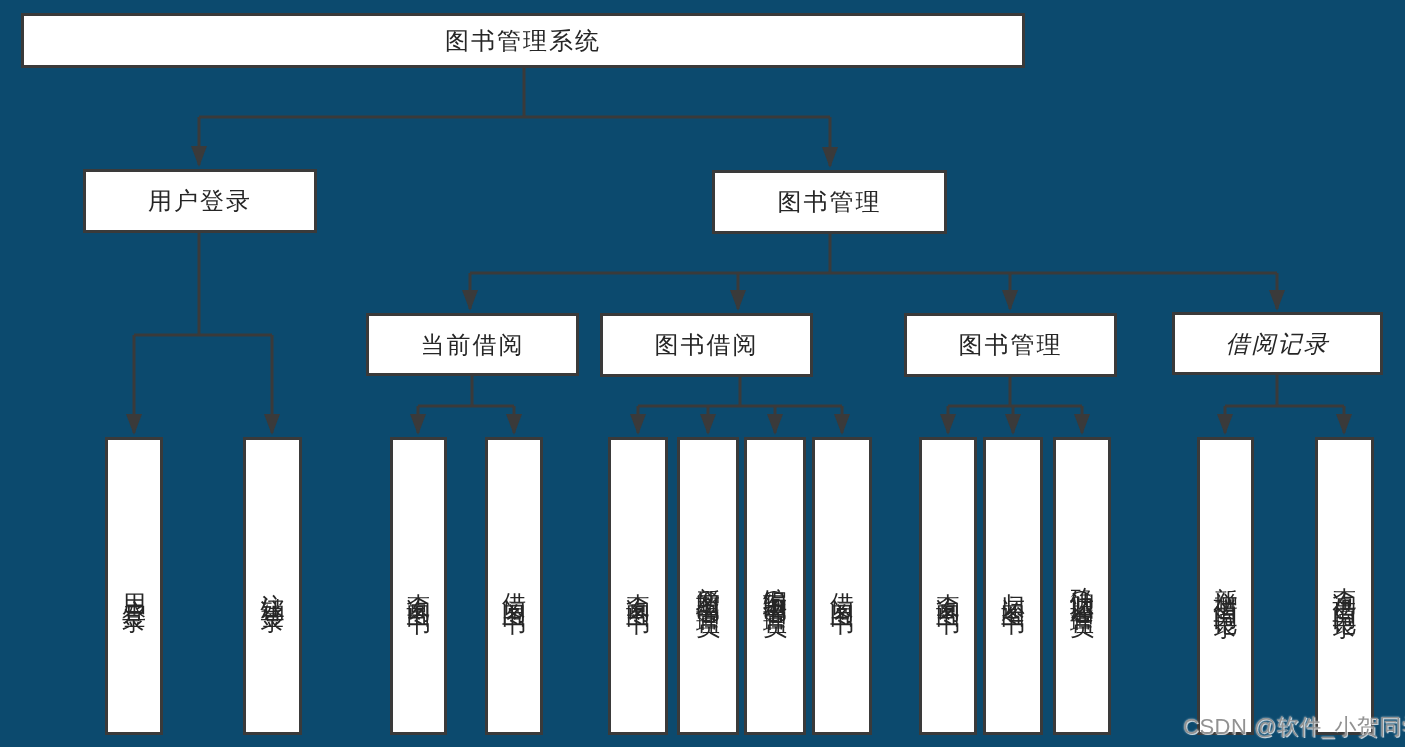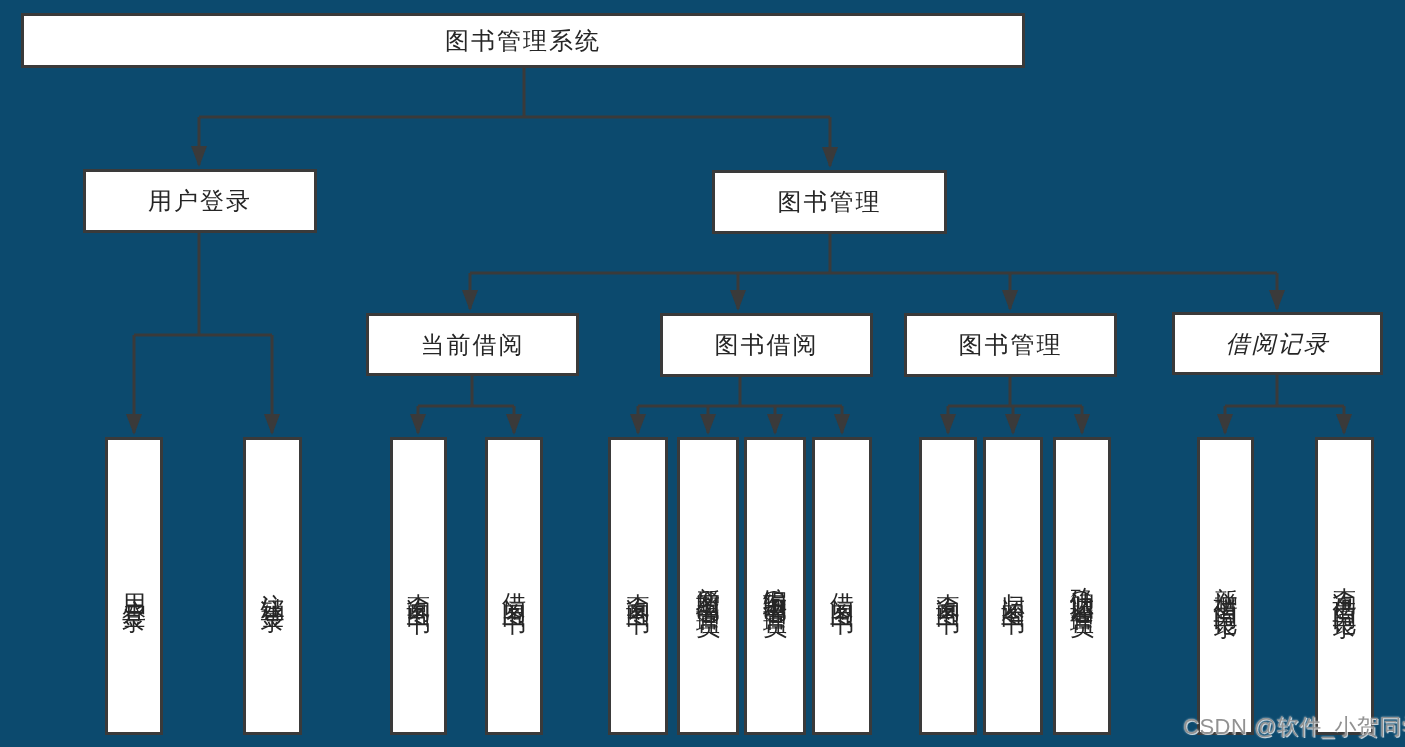--- a/index.html
+++ b/index.html
@@ -87,21 +87,21 @@
       <polygon points="1336,414 1352,414 1344,435"></polygon>
     </g>
   </svg>
 
   <div class="hbox" style="left:21px;top:13px;width:1004px;height:55px;">图书管理系统</div>
 
   <div class="hbox" style="left:83px;top:169px;width:234px;height:64px;">用户登录</div>
   <div class="hbox" style="left:712px;top:170px;width:235px;height:64px;">图书管理</div>
 
   <div class="hbox" style="left:366px;top:313px;width:213px;height:63px;">当前借阅</div>
-  <div class="hbox" style="left:660px;top:313px;width:213px;height:64px;">图书借阅</div>
+  <div class="hbox" style="left:600px;top:313px;width:213px;height:64px;">图书借阅</div>
   <div class="hbox" style="left:904px;top:313px;width:213px;height:64px;">图书管理</div>
   <div class="hbox" style="left:1172px;top:312px;width:211px;height:63px;font-style:italic;">借阅记录</div>
 
   <div class="vbox" style="left:105px;top:437px;width:58px;height:298px;">
     <span>用户登录</span>
   </div>
   <div class="vbox" style="left:243px;top:437px;width:59px;height:298px;">
     <span>注销登录</span>
   </div>
 

